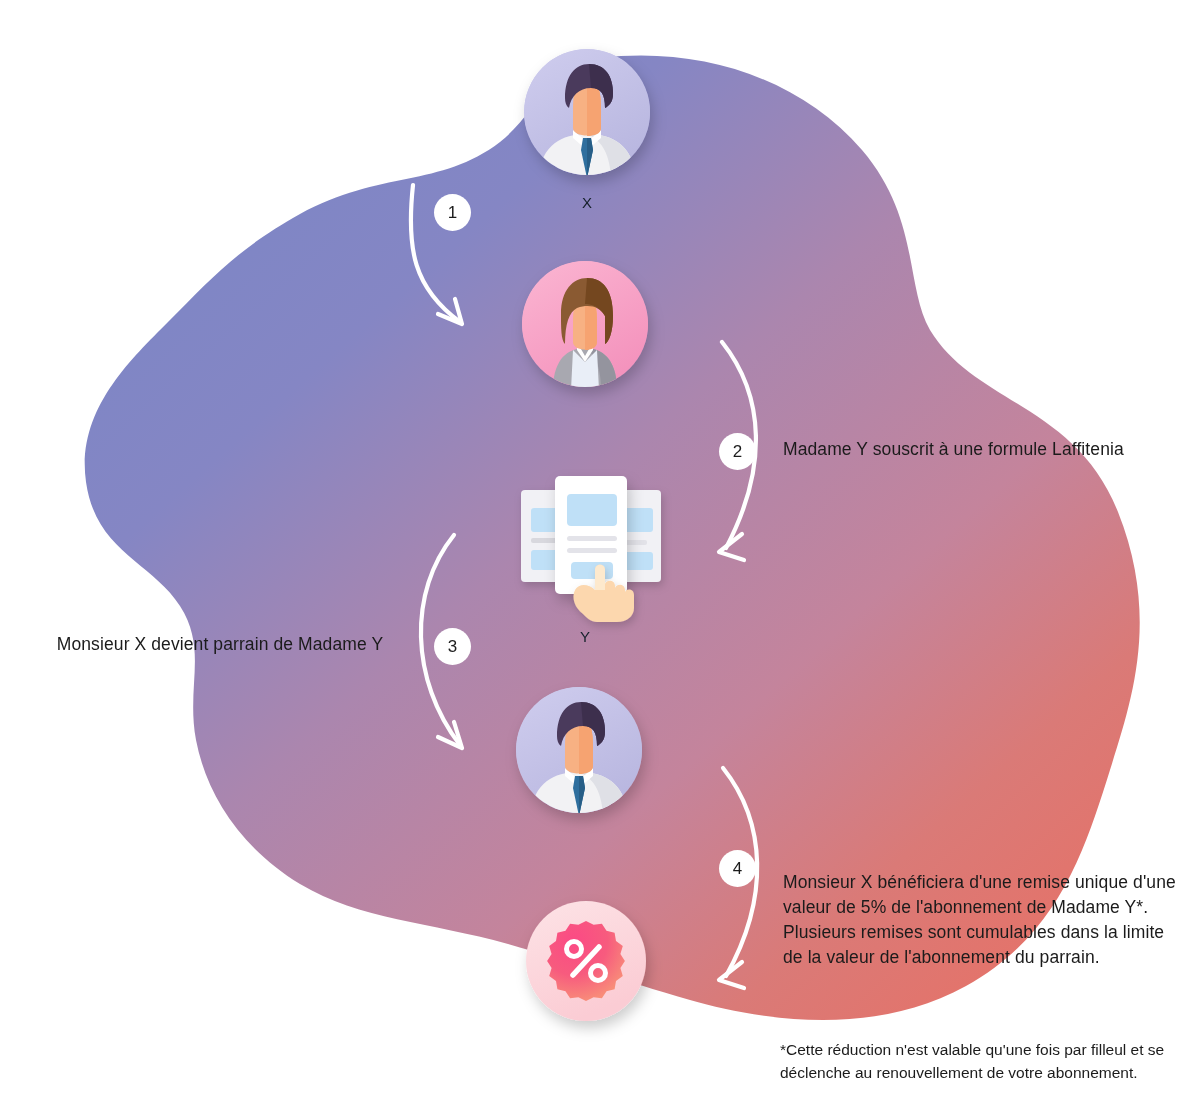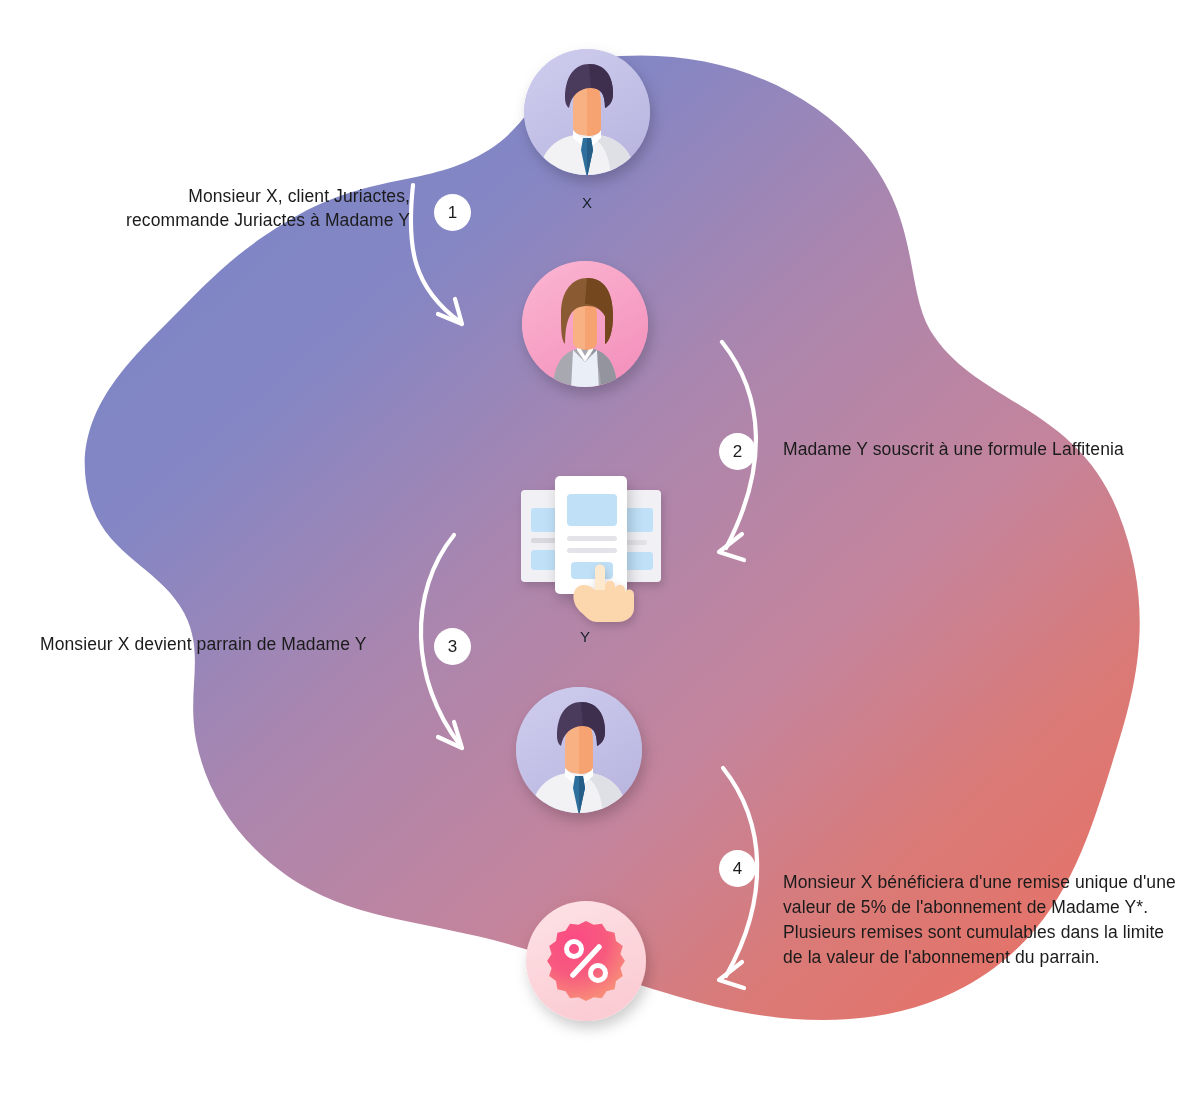--- a/index.html
+++ b/index.html
@@ -37,21 +37,21 @@
     position:absolute;
     color:#1b1b1b;
     font-size:17.5px;
     line-height:24px;
     letter-spacing:0.1px;
     z-index:25;
     white-space:pre-line;
   }
   #caption-1{ left:60px; top:184px; width:350px; text-align:right; }
   #caption-2{ left:783px; top:437px; width:400px; text-align:left; }
-  #caption-3{ left:40px; top:632px; width:360px; text-align:left; }
+  #caption-3{ left:40px; top:632px; width:360px; text-align:center; }
   #caption-4{ left:783px; top:870px; width:400px; text-align:left; line-height:25px;}
   #footnote{
     position:absolute; left:780px; top:1038px; width:400px;
     font-size:15.5px; line-height:23px; color:#1b1b1b; text-align:left;
     z-index:25; white-space:pre-line;
   }
 
   
   .node{ position:absolute; z-index:20; }
   #node-x     { left:521px; top:46px;  width:132px; height:132px; }
@@ -160,28 +160,28 @@
         <path d="M 742 962 L 719 980 L 744 988"></path>
       </g>
     </g>
   </svg>
 
   <div class="step-circle" id="circle-1">1</div>
   <div class="step-circle" id="circle-2">2</div>
   <div class="step-circle" id="circle-3">3</div>
   <div class="step-circle" id="circle-4">4</div>
 
-  <div class="caption" id="caption-1">Monsieur X, client Juriactes,
-recommande Juriactes à Madame Y</div>
   <div class="caption" id="caption-2">Madame Y souscrit à une formule Laffitenia</div>
   <div class="caption" id="caption-3">Monsieur X devient parrain de Madame Y</div>
   <div class="caption" id="caption-4">Monsieur X bénéficiera d'une remise unique d'une
 valeur de 5% de l'abonnement de Madame Y*.
 Plusieurs remises sont cumulables dans la limite
 de la valeur de l'abonnement du parrain.</div>
+  <div id="footnote">*Cette réduction n'est valable qu'une fois par filleul et se
+déclenche au renouvellement de votre abonnement.</div>
 
   <div class="node" id="node-x">
     <svg viewBox="0 0 132 132">
       <g filter="url(#softShadow)">
         <circle cx="66" cy="66" r="63" fill="url(#mbg)"></circle>
       </g>
       <clipPath id="clipX">
           <circle cx="66" cy="66" r="63"></circle>
         </clipPath>
       <g clip-path="url(#clipX)">

